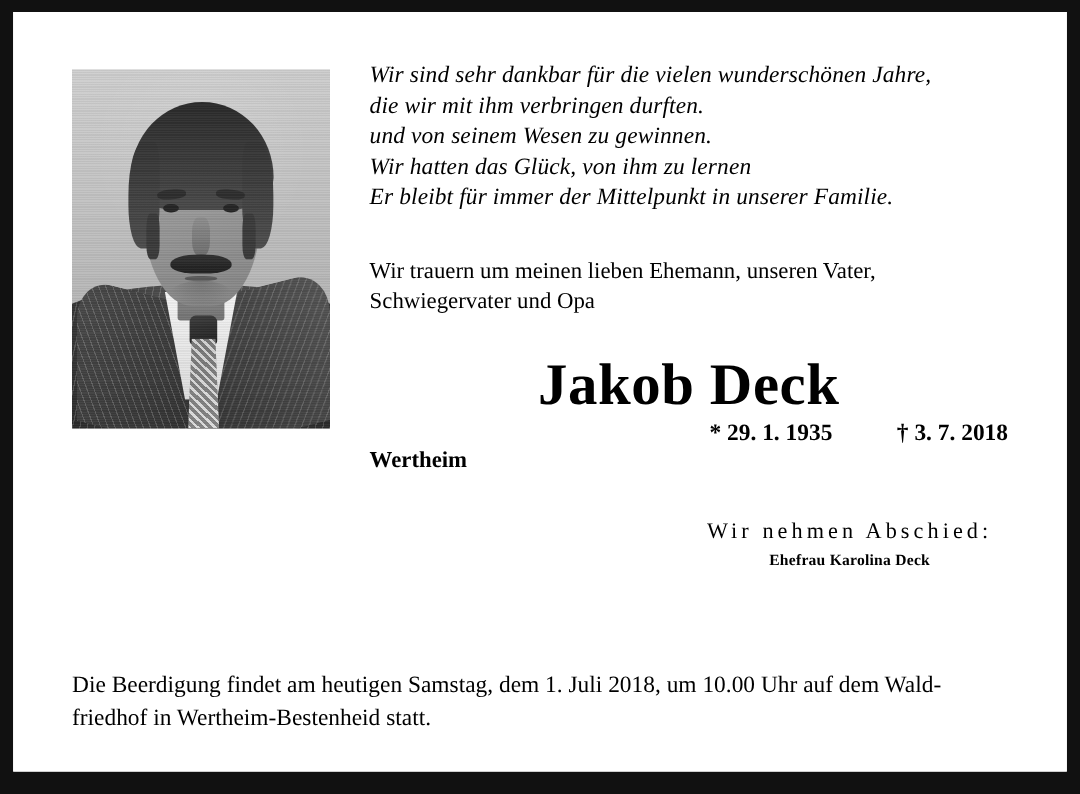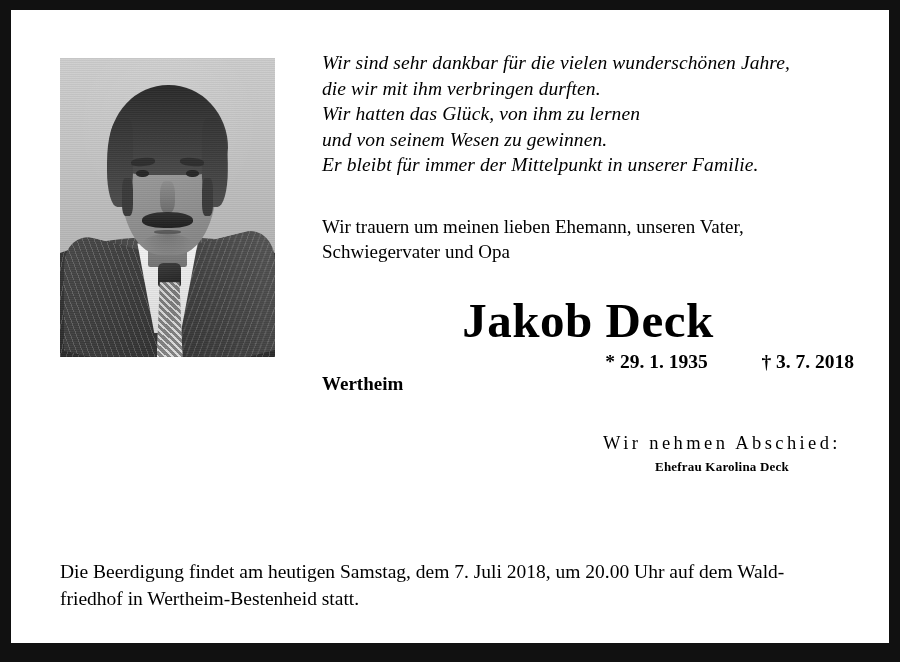--- a/index.html
+++ b/index.html
@@ -248,21 +248,21 @@
     position: absolute;
     inset: 0;
     background:
       repeating-linear-gradient(0deg, rgba(0,0,0,0.045) 0px, rgba(0,0,0,0.045) 1px, rgba(255,255,255,0.035) 1px, rgba(255,255,255,0.035) 2px);
     pointer-events: none;
   }
 
   
   .text-col {
     position: absolute;
-    left: 311px;
+    left: 297px;
     top: 40px;
     width: 540px;
   }
 
   .verse {
     font-style: italic;
     font-size: 19.5px;
     line-height: 25.5px;
     letter-spacing: 0.1px;
   }
@@ -360,22 +360,22 @@
         <div class="chin-shade"></div>
         <div class="grain"></div>
       </div>
     </div>
 
     <div class="text-col">
 
       <div class="verse">
         <div>Wir sind sehr dankbar für die vielen wunderschönen Jahre,</div>
         <div>die wir mit ihm verbringen durften.</div>
+        <div>und von seinem Wesen zu gewinnen.</div>
         <div>Wir hatten das Glück, von ihm zu lernen</div>
-        <div>und von seinem Wesen zu gewinnen.</div>
         <div>Er bleibt für immer der Mittelpunkt in unserer Familie.</div>
       </div>
 
       <div class="mourn">Wir trauern um meinen lieben Ehemann, unseren Vater, Schwiegervater und Opa</div>
 
       <div class="name">Jakob Deck</div>
 
       <div class="dates">
         <span>*</span>
         <span>29. 1. 1935</span>
@@ -387,18 +387,18 @@
       <div class="place">Wertheim</div>
 
       <div class="farewell">
         <div class="farewell-title">Wir nehmen Abschied:</div>
         <div class="farewell-line">Ehefrau Karolina Deck</div>
       </div>
 
     </div>
 
     <div class="footer">
-      <div>Die Beerdigung findet am heutigen Samstag, dem 7. Juli 2018, um 20.00 Uhr auf dem Wald-</div>
+      <div>Die Beerdigung findet am heutigen Samstag, dem 1. Juli 2018, um 10.00 Uhr auf dem Wald-</div>
       <div>friedhof in Wertheim-Bestenheid statt.</div>
     </div>
 
   </div>
 </div>
 
 </body></html>

